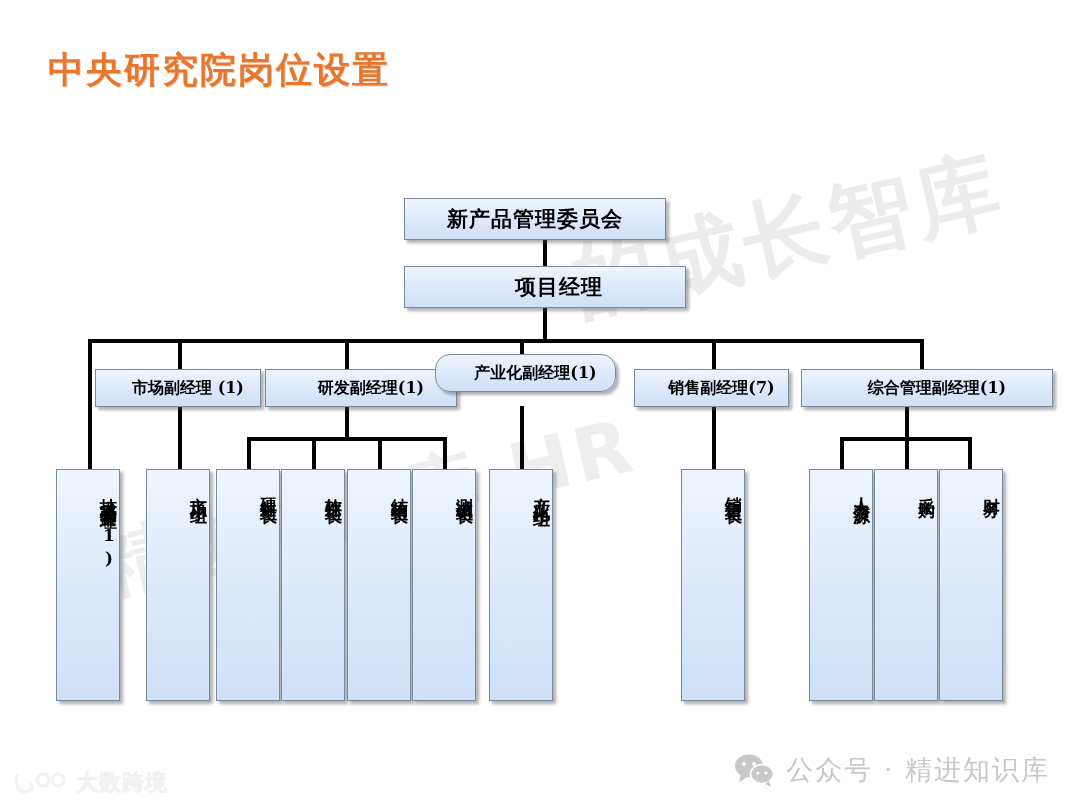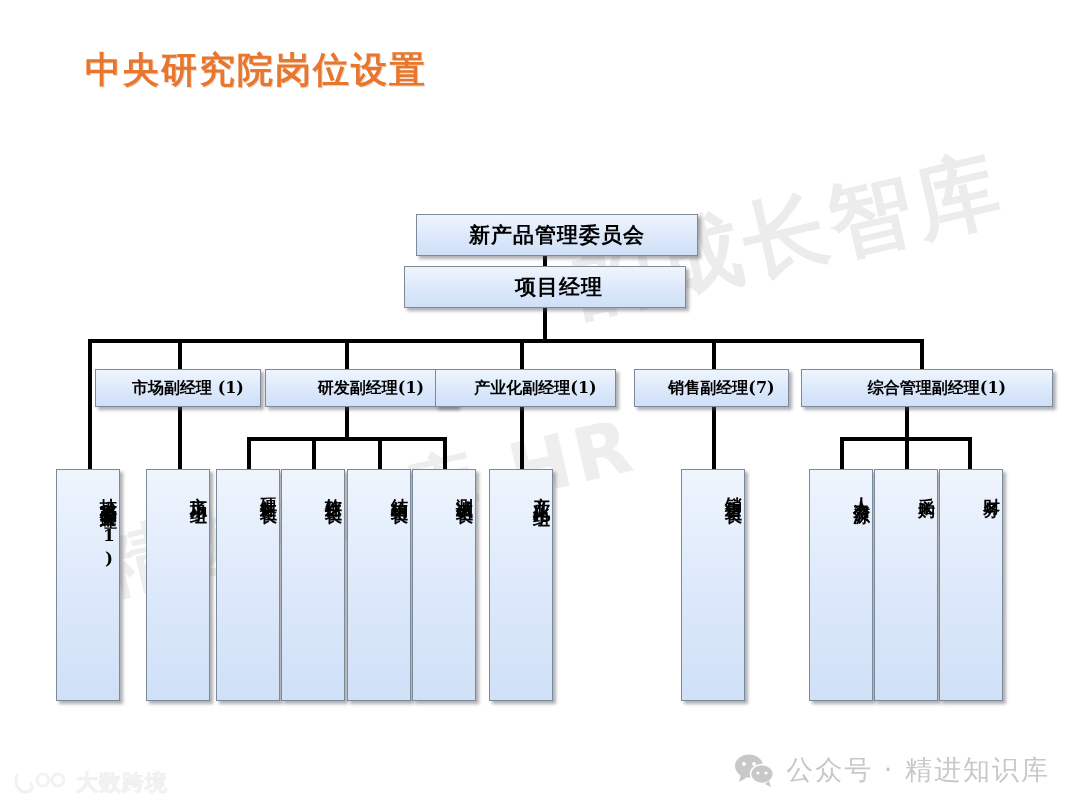--- a/index.html
+++ b/index.html
@@ -27,21 +27,20 @@
     position: absolute;
     left: 48px;
     top: 46px;
     font-size: 36px;
     font-weight: bold;
     color: #E8762C;
     letter-spacing: 2px;
     font-family: "DejaVu Serif", "Liberation Serif", serif;
     text-shadow: 1px 1px 0 rgba(160,90,30,0.25);
     white-space: nowrap;
-    margin-left: 37px;
   }
 
   
   .wm {
     position: absolute;
     color: #e9e9e9;
     font-weight: bold;
     white-space: nowrap;
     user-select: none;
     pointer-events: none;
@@ -179,35 +178,35 @@
   <div class="line v" style="left:520px; top:406px; height:63px;"></div>
 
   <div class="line v" style="left:712px; top:406px; height:63px;"></div>
 
   <div class="line v" style="left:905px; top:406px; height:33px;"></div>
   <div class="line h" style="left:840px; top:437px; width:132px;"></div>
   <div class="line v" style="left:840px; top:437px; height:32px;"></div>
   <div class="line v" style="left:905px; top:437px; height:32px;"></div>
   <div class="line v" style="left:968px; top:437px; height:32px;"></div>
 
-  <div class="box top-level" style="left:416px; top:198px; width:282px; height:42px;margin-top:16px;">
+  <div class="box top-level" style="left:404px; top:198px; width:262px; height:42px;">
     <span>新产品管理委员会</span>
   </div>
 
   <div class="box top-level" style="left:404px; top:266px; width:282px; height:42px;padding-left:28px;">
     <span>项目经理</span>
   </div>
 
   <div class="box vp" style="left:95px; top:369px; width:166px; height:38px;">
     <span>市场副经理 (1)</span>
   </div>
   <div class="box vp" style="left:265px; top:369px; width:192px; height:38px;">
     <span>研发副经理(1)</span>
   </div>
-  <div class="box vp" style="left:435px; top:369px; width:181px; height:38px;">
+  <div class="box vp" style="left:435px; top:354px; width:181px; height:38px;border-radius:15px;">
     <span>产业化副经理(1)</span>
   </div>
   <div class="box vp" style="left:634px; top:369px; width:155px; height:38px;">
     <span>销售副经理(7)</span>
   </div>
   <div class="box vp" style="left:801px; top:369px; width:252px; height:38px;">
     <span>综合管理副经理(1)</span>
   </div>
 
   <div class="box leaf" style="left:56px; top:469px; width:64px; height:232px;">

